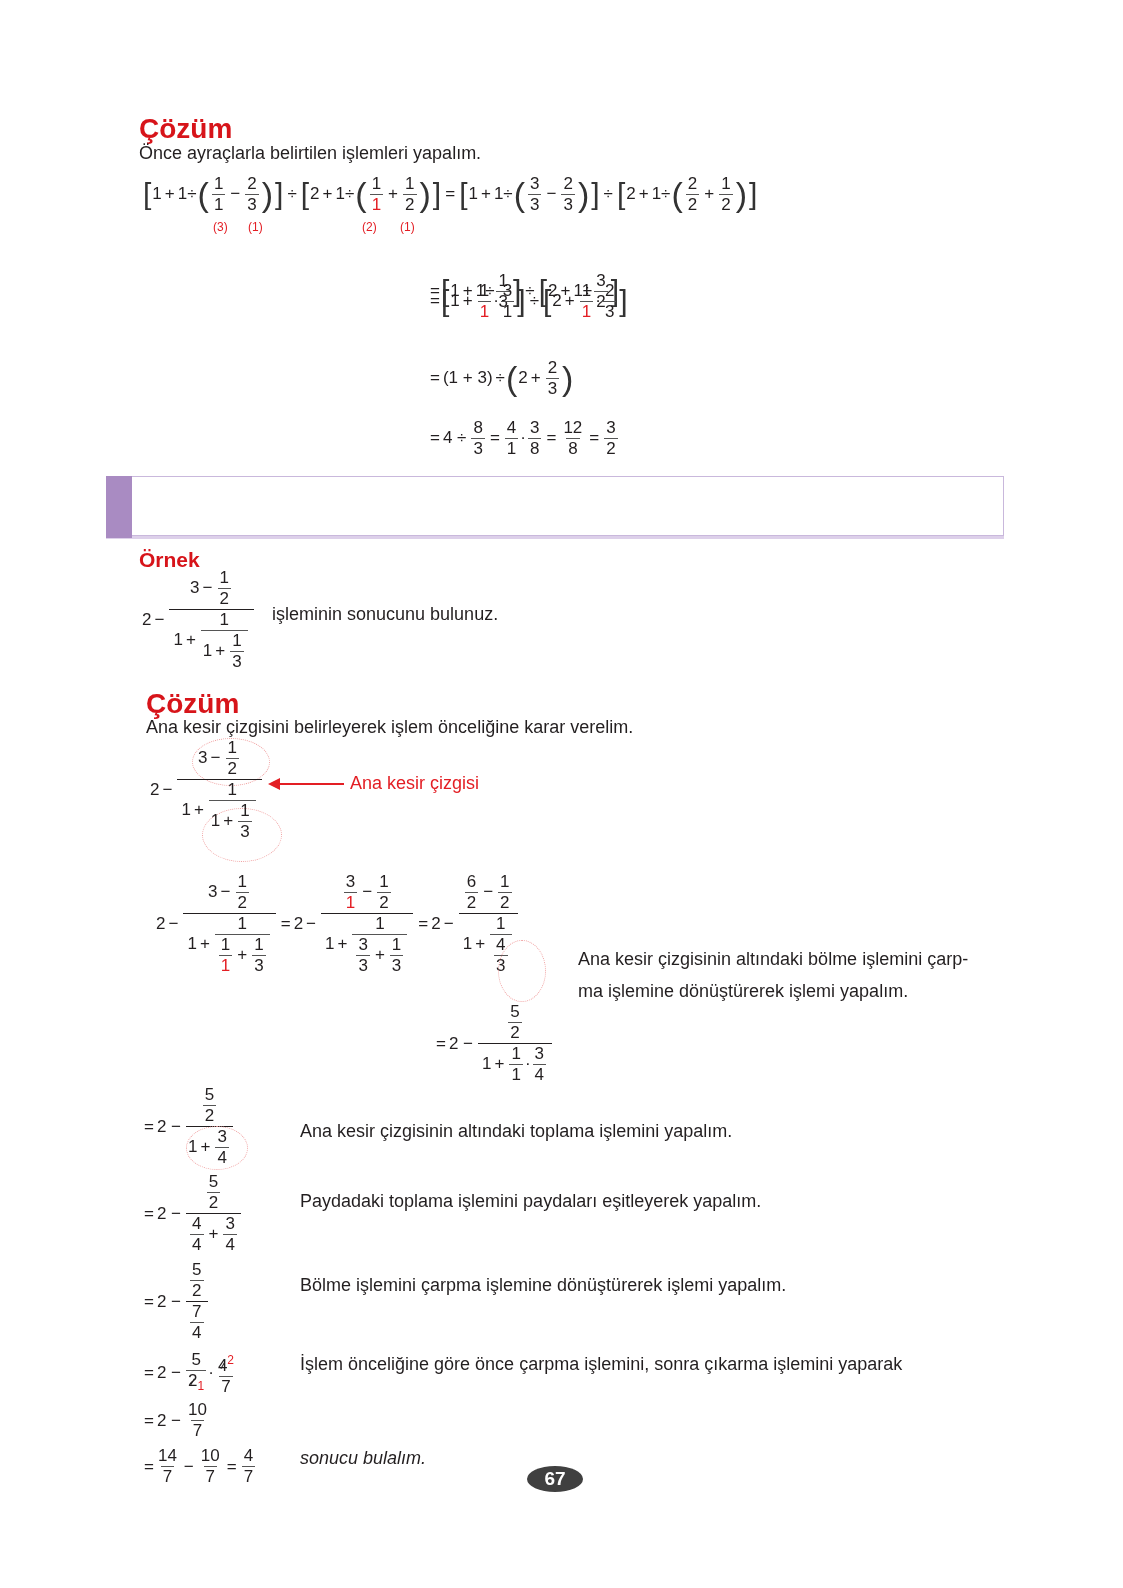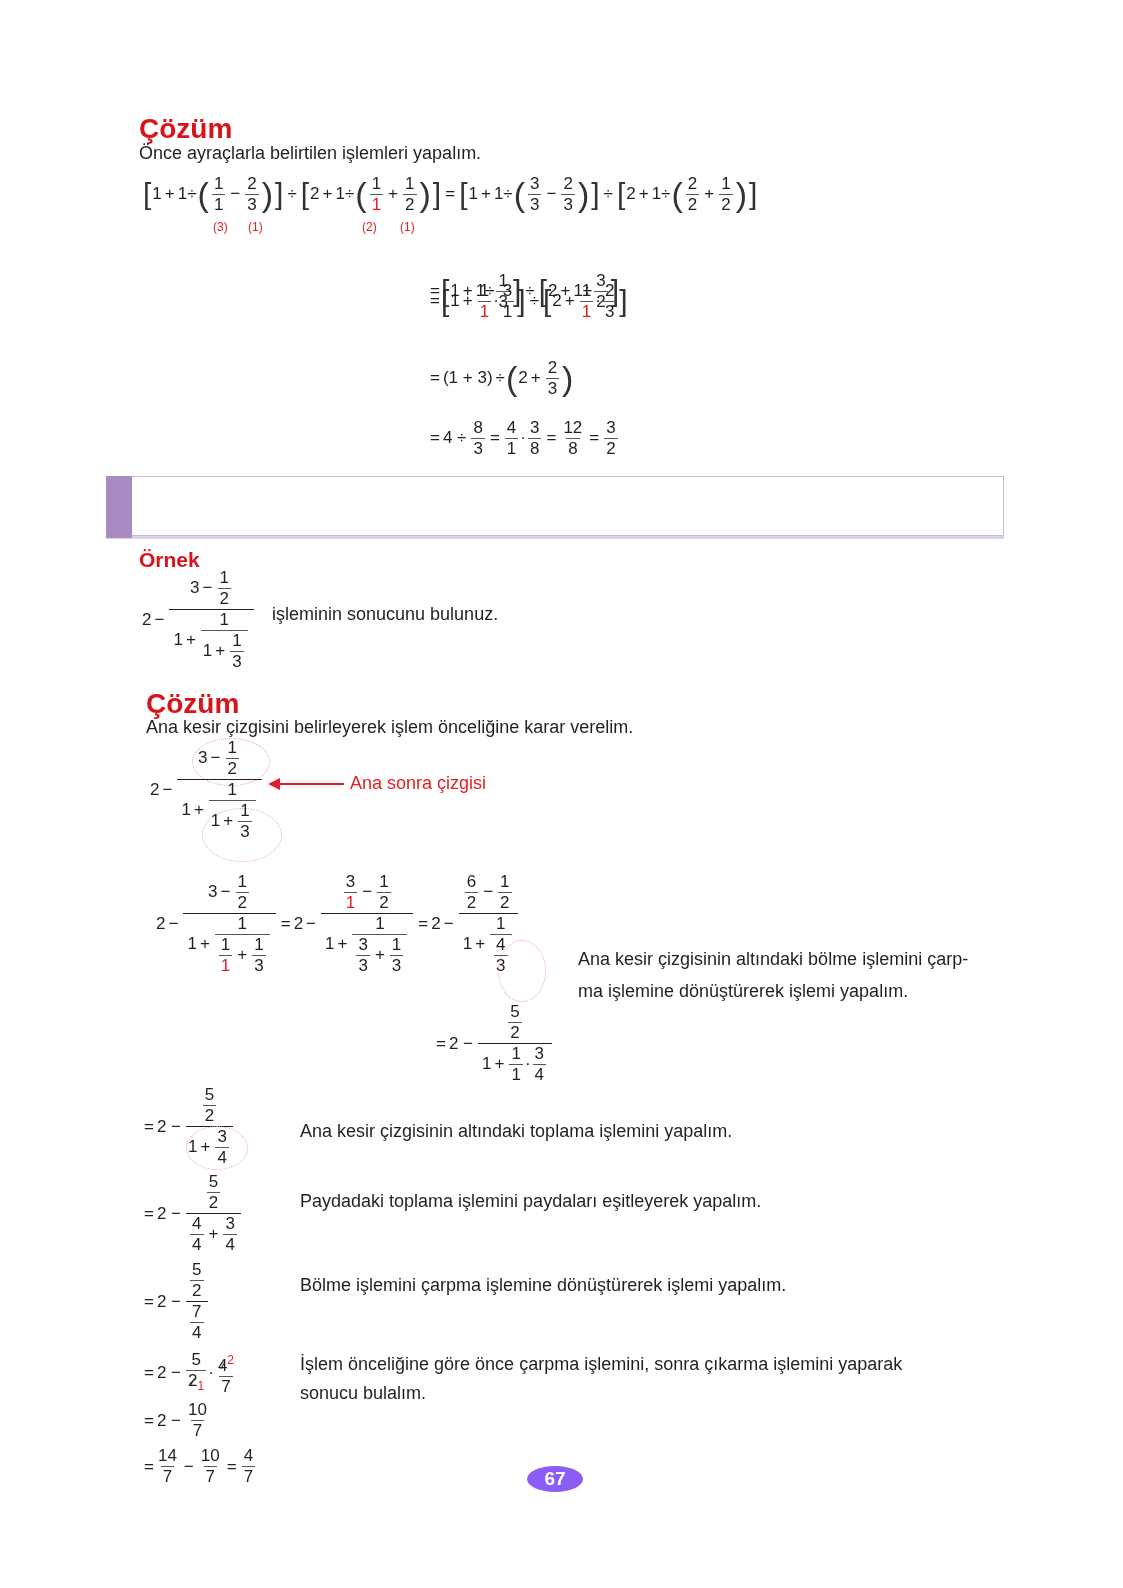--- a/index.html
+++ b/index.html
@@ -18,21 +18,21 @@
   .op { margin:0 3px; }
   .bl { font-size:30px; line-height:30px; font-weight:200; margin:0 1px; color:#333; }
   .pl { font-size:34px; line-height:34px; font-weight:200; margin:0 1px; color:#333; }
   .tag { font-size:12px; color:#e31e24; }
   .note-box { position:absolute; left:106px; top:476px; width:896px; height:58px;
               background:#fff; border:1px solid #c9b8dc; }
   .note-bar { position:absolute; left:106px; top:476px; width:26px; height:62px; background:#a98bc2; }
   .note-shadow { position:absolute; left:106px; top:534px; width:898px; height:5px; background:#ddd0ea; }
   .note-text { position:absolute; left:142px; top:479px; width:850px; font-size:17.5px; line-height:30px; }
   .circle { position:absolute; border:1px dotted #f0a0a0; border-radius:50%; }
-  .page-num { position:absolute; left:527px; top:1466px; width:56px; height:26px; background:#8b5cf6;
+  .page-num { position:absolute; left:527px; top:1466px; width:56px; height:26px; background:#404040;
               border-radius:50%; color:#fff; font-weight:bold; font-size:19px; text-align:center; line-height:26px; }
   .arrow-line { position:absolute; left:272px; top:783px; width:72px; height:1.5px; background:#e31e24; }
   .arrow-head { position:absolute; left:268px; top:778px; width:0; height:0;
                 border-top:6px solid transparent; border-bottom:6px solid transparent; border-right:12px solid #e31e24; }
   .strike { position:relative; }
   .strike::after { content:""; position:absolute; left:1px; right:1px; top:50%; height:1px; background:#231f20; transform:rotate(-60deg); }
   sup.r, sub.r { color:#e31e24; font-size:12px; }
 </style>
 </head>
 <body>
@@ -179,21 +179,21 @@
           <span class="num">1</span>
           <span class="den">1<span class="op">+</span><span class="frac">
               <span class="num">1</span>
               <span class="den">3</span>
             </span></span>
         </span></span>
   </span>
 </div>
 <div class="arrow-head"></div>
 <div class="arrow-line"></div>
-<div class="abs txt red" style="left:350px;top:772px;">Ana sonra çizgisi</div>
+<div class="abs txt red" style="left:350px;top:772px;">Ana kesir çizgisi</div>
 
 <div class="math" style="left:156px;top:872px;">
   2<span class="op">−</span>
   <span class="frac main">
     <span class="num" style="padding:0 14px;">3<span class="op">−</span><span class="frac">
           <span class="num">1</span>
           <span class="den">2</span>
         </span></span>
     <span class="den" style="padding:0 4px;">1<span class="op">+</span><span class="frac">
           <span class="num">1</span>
@@ -320,21 +320,21 @@
   <span class="frac">
       <span class="num">5</span>
       <span class="den"><span class="strike">2</span><sub class="r">1</sub></span>
     </span>·
   <span class="frac">
       <span class="num"><span class="strike">4</span><sup class="r">2</sup></span>
       <span class="den">7</span>
     </span>
 </div>
 <div class="abs txt" style="left:300px;top:1353px;">İşlem önceliğine göre önce çarpma işlemini, sonra çıkarma işlemini yaparak</div>
-<div class="abs txt" style="left:300px;top:1382px;">sonucu bulalım.</div>
+<div class="abs txt" style="left:300px;top:1447px;font-style:italic;">sonucu bulalım.</div>
 
 <div class="math" style="left:144px;top:1400px;">
   =<span class="op">2 −</span><span class="frac">
       <span class="num">10</span>
       <span class="den">7</span>
     </span>
 </div>
 <div class="math" style="left:144px;top:1446px;">
   =<span class="frac">
       <span class="num">14</span>

